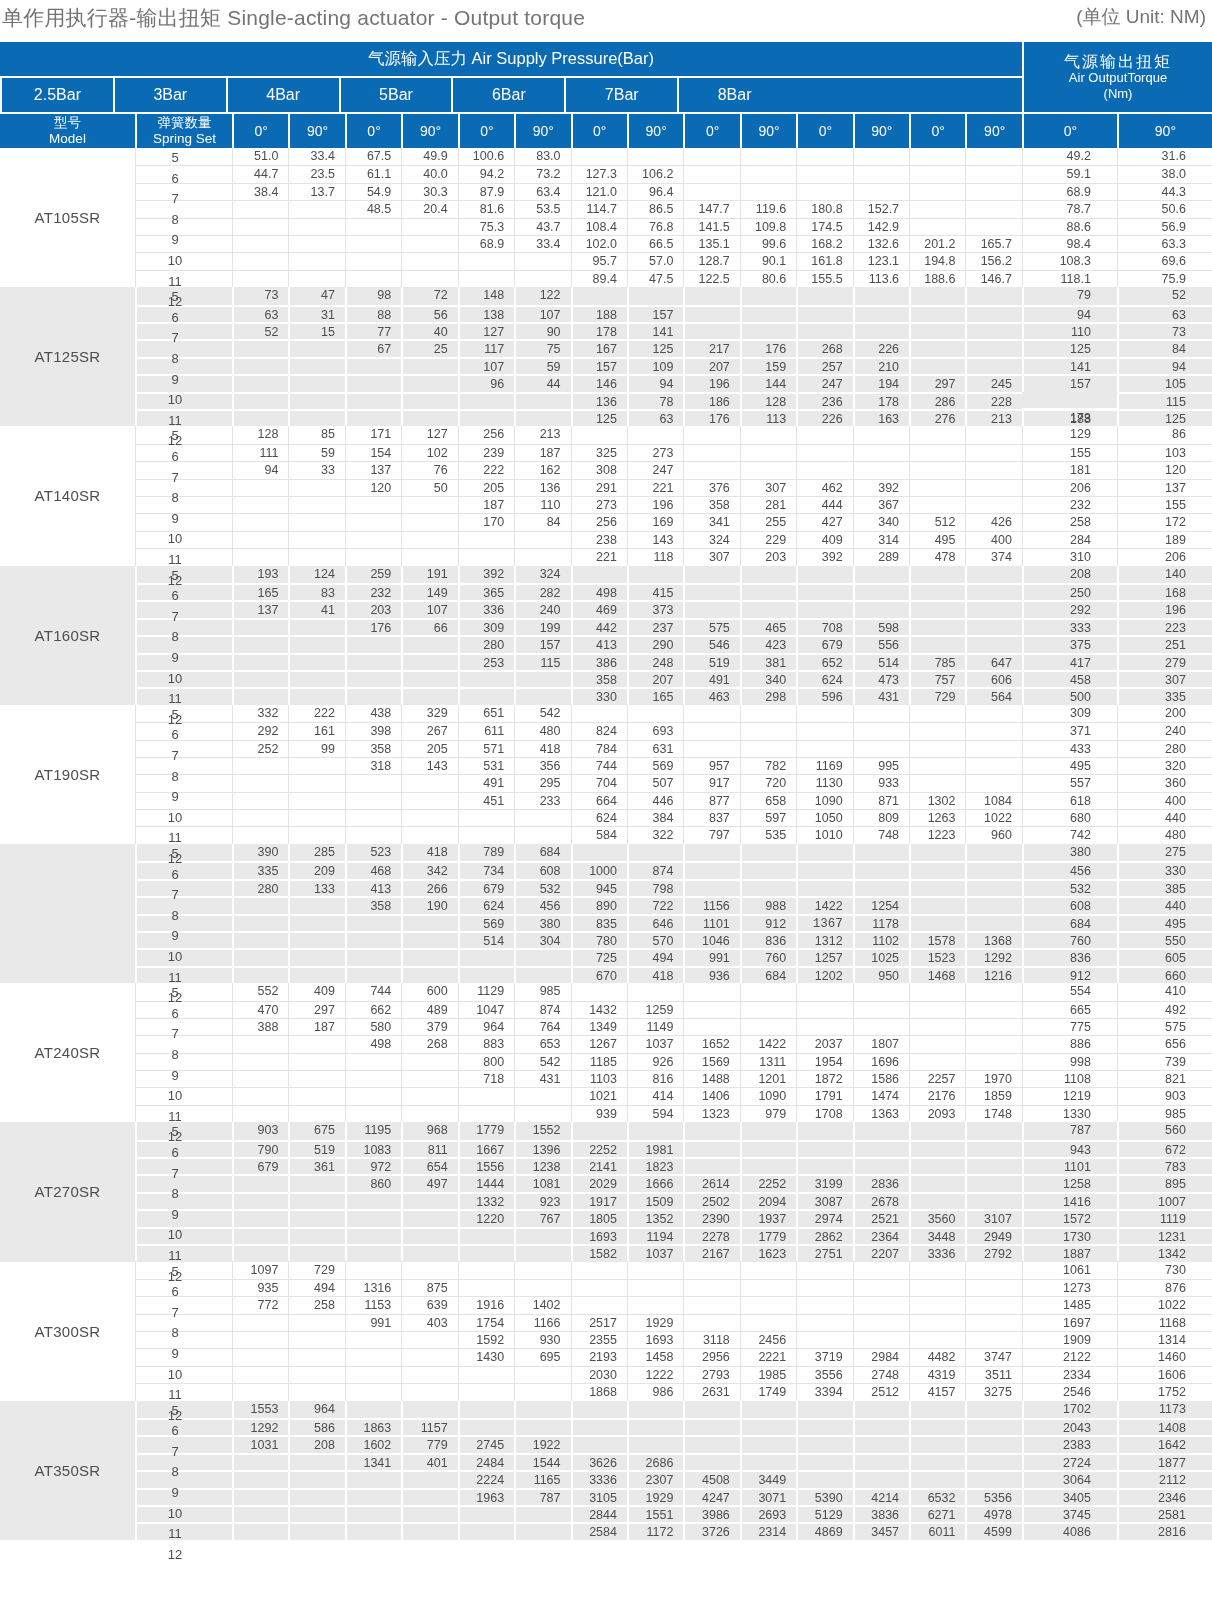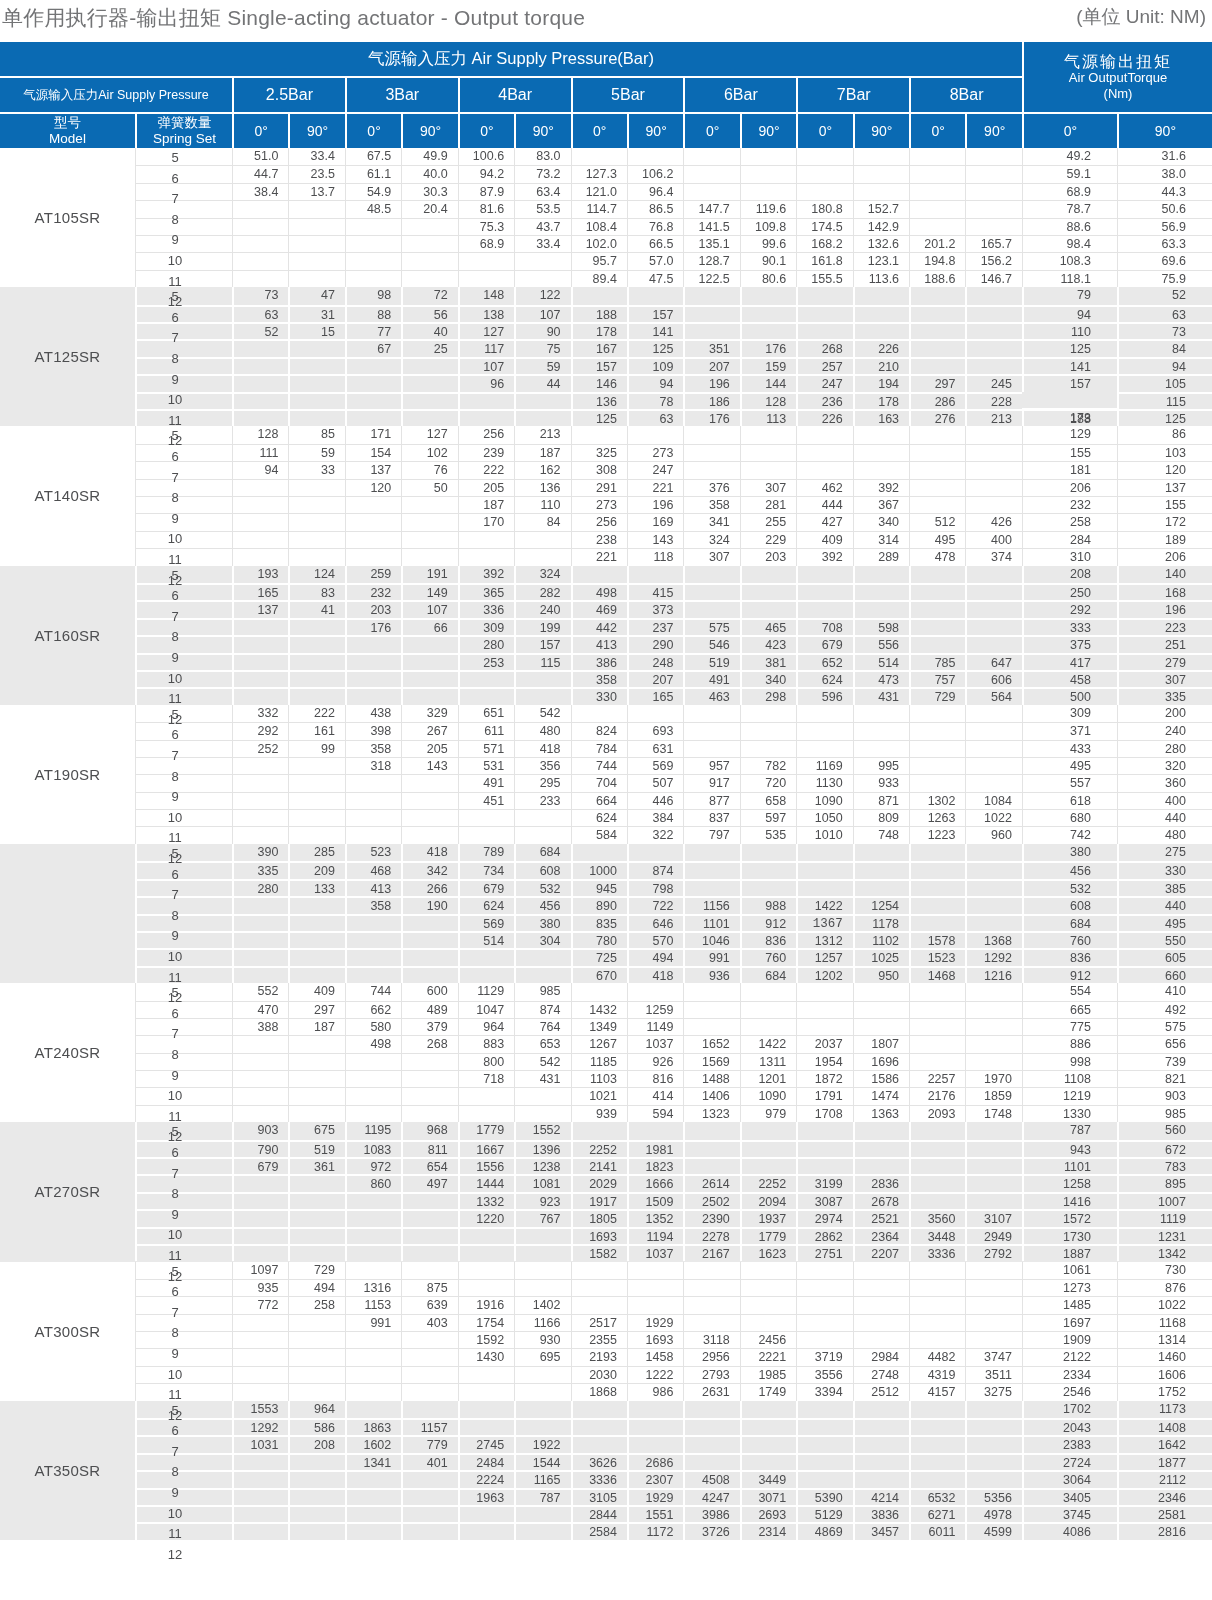--- a/index.html
+++ b/index.html
@@ -62,21 +62,20 @@
 <div class="page">
 
   <div class="title-row">
     <span class="title-main">单作用执行器-输出扭矩 Single-acting actuator - Output torque</span>
     <span class="title-unit">(单位 Unit: NM)</span>
   </div>
 
   <div class="thead">
     <div class="h-row1">气源输入压力 Air Supply Pressure(Bar)</div>
     <div class="h-row2">
-      <div class="h-supply-small">气源输入压力Air Supply Pressure</div>
       <div class="h-bar">2.5Bar</div>
       <div class="h-bar">3Bar</div>
       <div class="h-bar">4Bar</div>
       <div class="h-bar">5Bar</div>
       <div class="h-bar">6Bar</div>
       <div class="h-bar">7Bar</div>
       <div class="h-bar">8Bar</div>
     </div>
     <div class="h-row3">
       <div class="h-model">
@@ -317,21 +316,21 @@
         <div class="spring-label" style="top: 42.2px;">7</div>
         <div class="cell spacer bt" style="grid-area: 4 / 2;"></div>
         <div class="cell num bt" style="grid-area: 4 / 3;"></div>
         <div class="cell num bt" style="grid-area: 4 / 4;"></div>
         <div class="cell num bt" style="grid-area: 4 / 5;">67</div>
         <div class="cell num bt" style="grid-area: 4 / 6;">25</div>
         <div class="cell num bt" style="grid-area: 4 / 7;">117</div>
         <div class="cell num bt" style="grid-area: 4 / 8;">75</div>
         <div class="cell num bt" style="grid-area: 4 / 9;">167</div>
         <div class="cell num bt" style="grid-area: 4 / 10;">125</div>
-        <div class="cell num bt" style="grid-area: 4 / 11;">351</div>
+        <div class="cell num bt" style="grid-area: 4 / 11;">217</div>
         <div class="cell num bt" style="grid-area: 4 / 12;">176</div>
         <div class="cell num bt" style="grid-area: 4 / 13;">268</div>
         <div class="cell num bt" style="grid-area: 4 / 14;">226</div>
         <div class="cell num bt" style="grid-area: 4 / 15;"></div>
         <div class="cell num bt" style="grid-area: 4 / 16;"></div>
         <div class="cell num out bt" style="grid-area: 4 / 17;">125</div>
         <div class="cell num out bt" style="grid-area: 4 / 18;">84</div>
         <div class="spring-label" style="top: 62.8px;">8</div>
         <div class="cell spacer bt" style="grid-area: 5 / 2;"></div>
         <div class="cell num bt" style="grid-area: 5 / 3;"></div>

